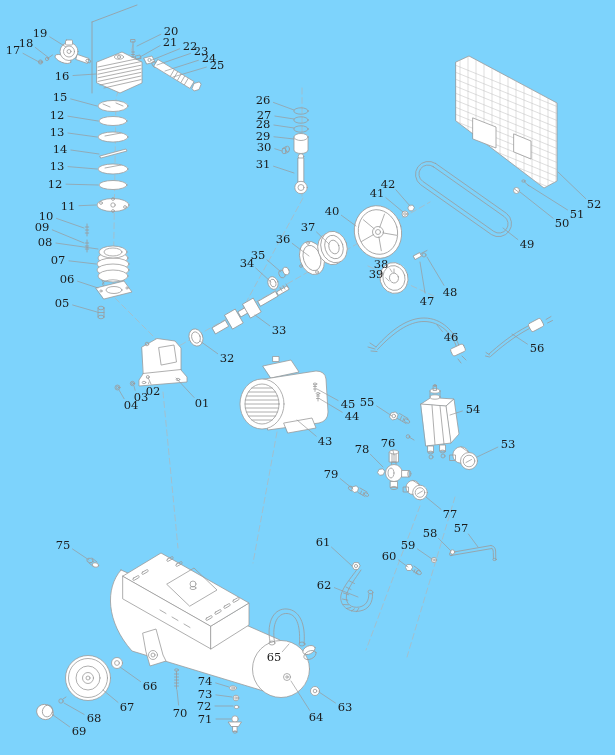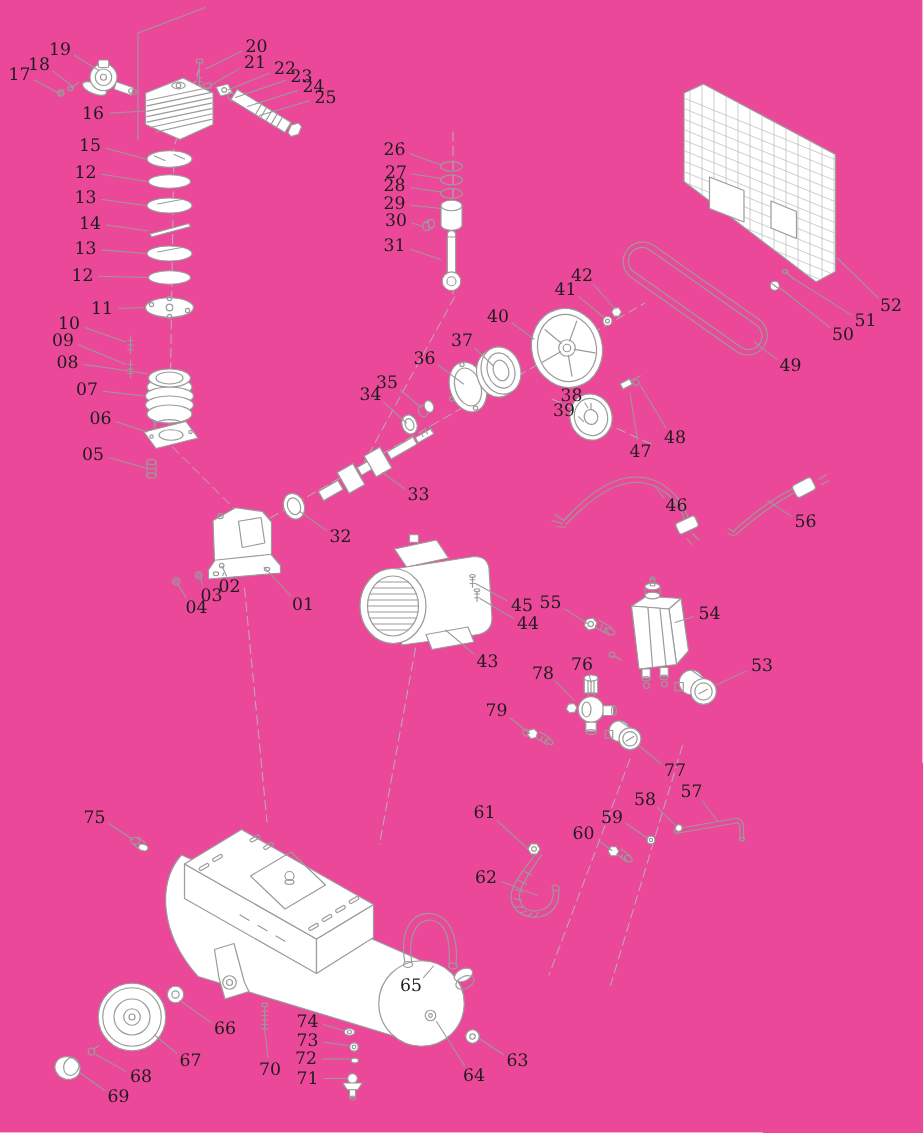--- a/index.html
+++ b/index.html
@@ -1,16 +1,16 @@
 <!DOCTYPE html>
 <html style="--line: #9b9b9b; --label: #1c1c1c;"><head>
 <meta charset="utf-8">
 <style>
   html,body{margin:0;padding:0;background:#fff;}
-  .stage{position:relative;width:615px;height:755px;background:#ec4899;overflow:hidden;}
+  .stage{position:relative;width:615px;height:755px;background:#7dd3fc;overflow:hidden;}
   .art *{stroke:var(--line,#9b9b9b);stroke-width:.8;fill:none;stroke-linejoin:round;stroke-linecap:round;}
   .art .w{fill:#fff;}
   .art .cl{stroke:#b5b5b5;stroke-width:.65;stroke-dasharray:6 3.5;}
   .art .grid line{stroke:#bdbdbd;stroke-width:.5;}
   .art .fin{stroke:#a8a8a8;stroke-width:.6;}
   .leader{stroke:#9a9a9a;stroke-width:.7;fill:none;}
   .part-label{font-family:"DejaVu Serif",serif;font-size:11.5px;fill:var(--label,#1c1c1c);stroke:none;}
 </style>
 </head>
 <body style="background: rgb(255, 255, 255);">

